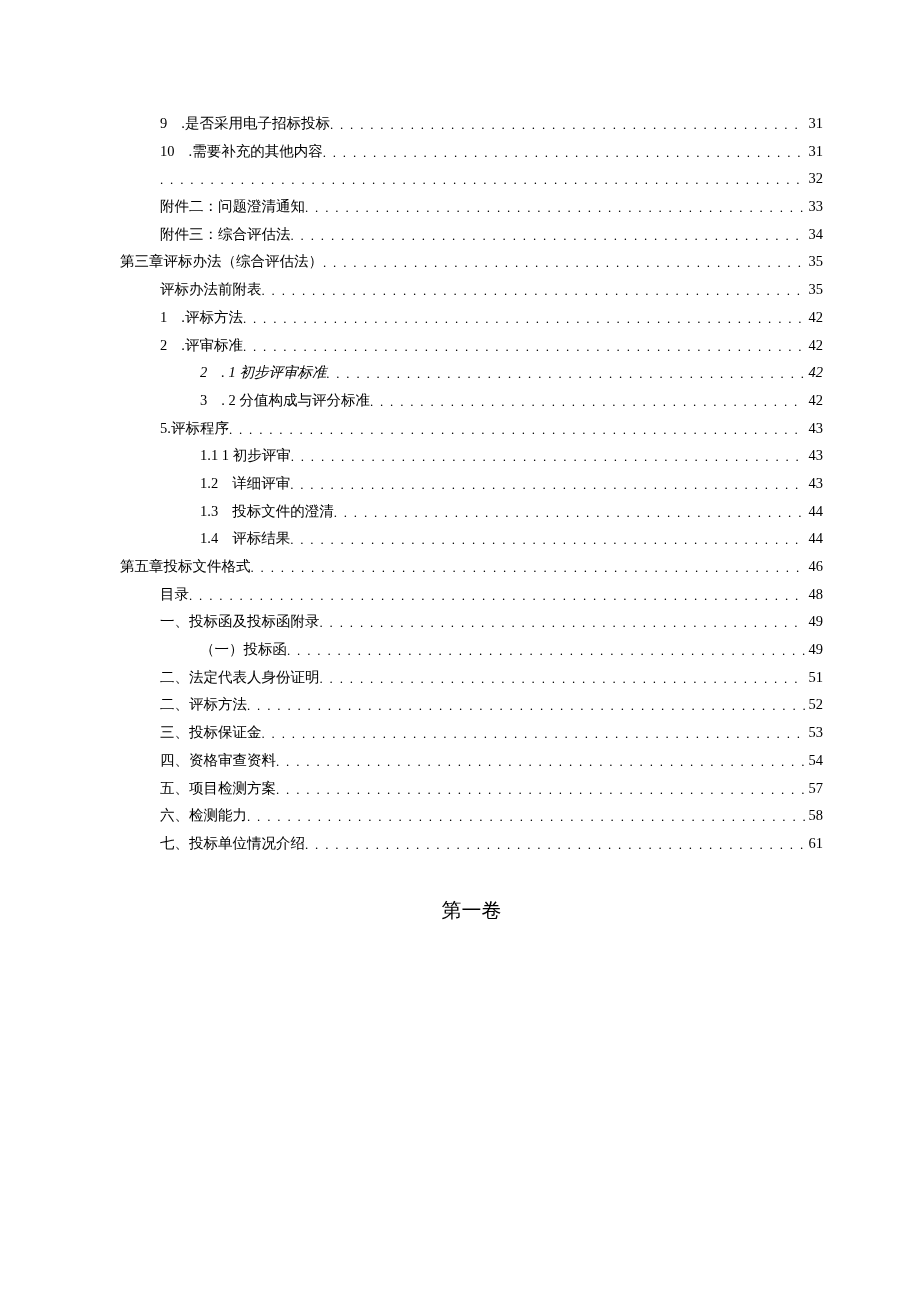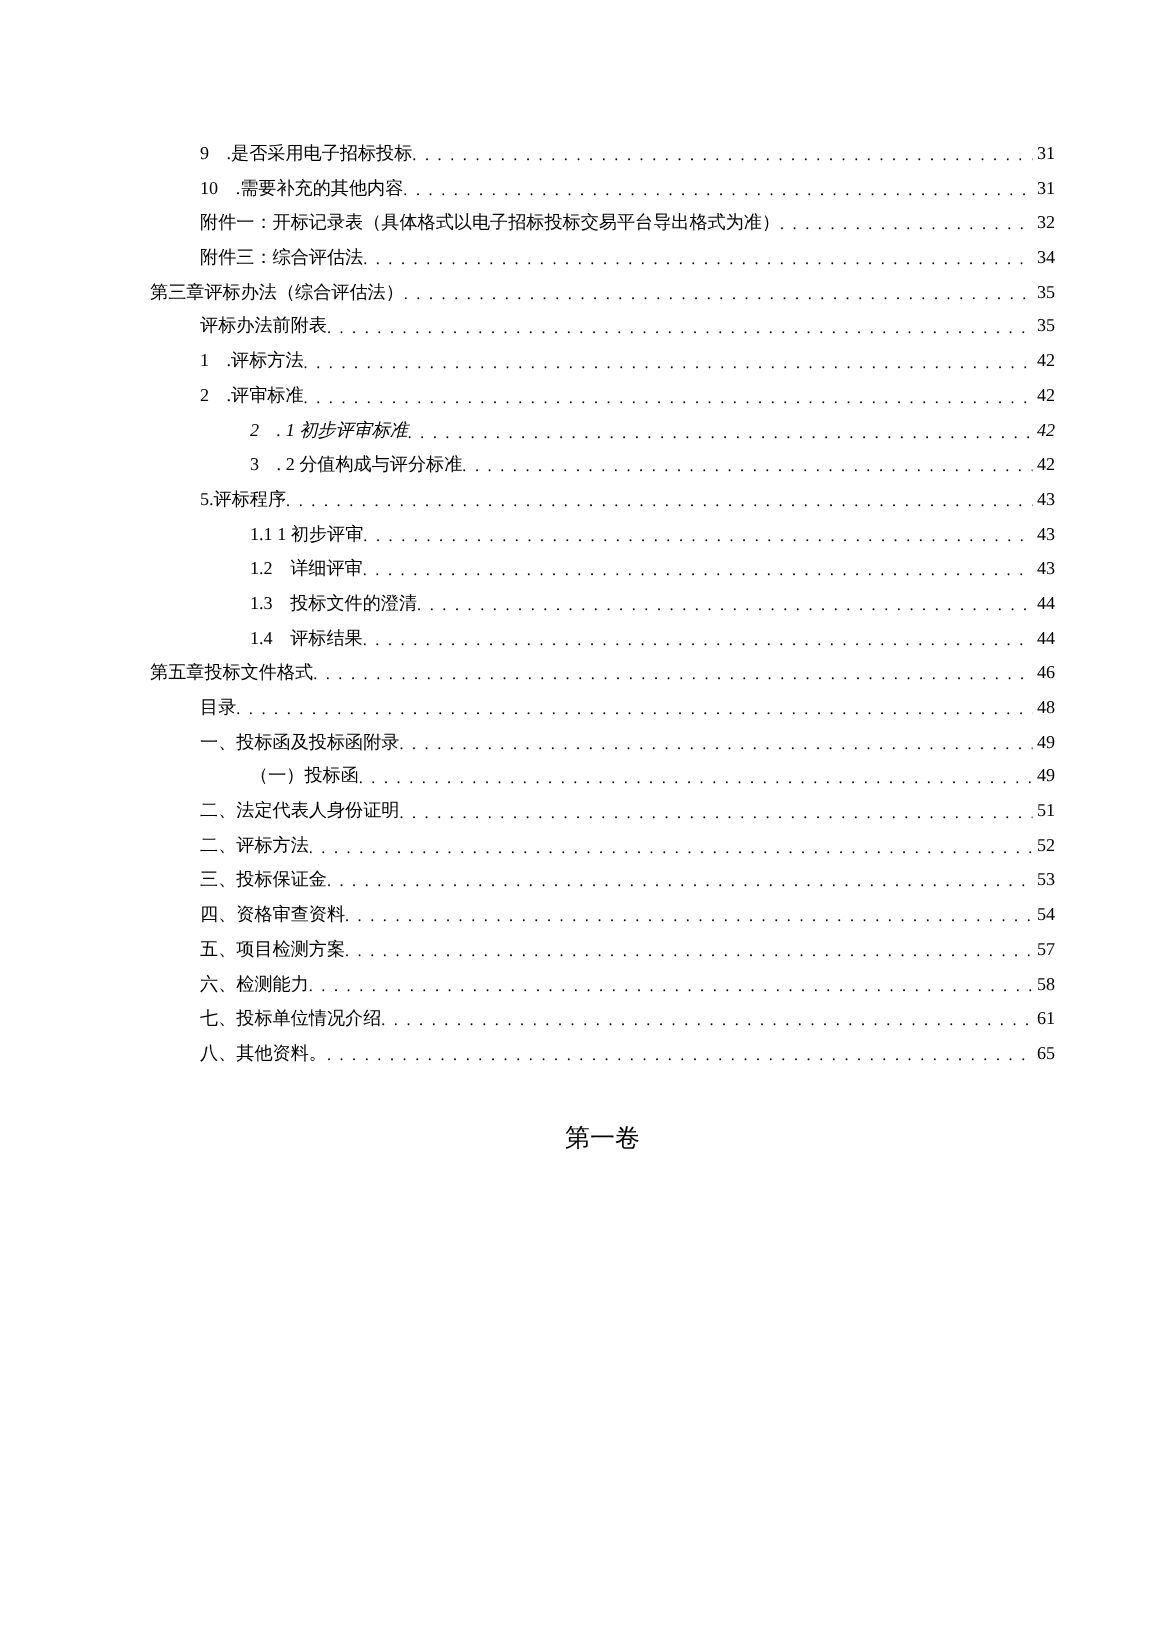--- a/index.html
+++ b/index.html
@@ -7,21 +7,21 @@
     margin: 0;
     padding: 0;
     background: #ffffff;
     font-family: "SimSun", "宋体", serif;
     color: #000;
   }
   .page {
     width: 920px;
     min-height: 1301px;
     margin: 0 auto;
-    padding: 112px 76px 60px 120px;
+    padding: 112px 97px 60px 120px;
     background: #fff;
     position: relative;
   }
   .toc-entry {
     display: flex;
     align-items: baseline;
     font-size: 14.5px;
     line-height: 1.6;
     margin-bottom: 4.5px;
     white-space: nowrap;
@@ -67,23 +67,27 @@
         <span class="toc-label"><span class="num-label">9</span><span class="num-gap"></span>.是否采用电子招标投标</span>
         <span class="toc-leader"></span>
         <span class="toc-page">31</span>
       </div>
       <div class="toc-entry indent-1">
         <span class="toc-label"><span class="num-label">10</span><span class="num-gap"></span>.需要补充的其他内容</span>
         <span class="toc-leader"></span>
         <span class="toc-page">31</span>
       </div>
       <div class="toc-entry indent-1">
-        <span class="toc-label">附件一：开标记录表（具体格式以电子招标投标交易平台导出格式为准）</span>
         <span class="toc-leader"></span>
         <span class="toc-page">32</span>
+      </div>
+      <div class="toc-entry indent-1">
+        <span class="toc-label">附件二：问题澄清通知</span>
+        <span class="toc-leader"></span>
+        <span class="toc-page">33</span>
       </div>
       <div class="toc-entry indent-1">
         <span class="toc-label">附件三：综合评估法</span>
         <span class="toc-leader"></span>
         <span class="toc-page">34</span>
       </div>
       <div class="toc-entry indent-0">
         <span class="toc-label">第三章评标办法（综合评估法）</span>
         <span class="toc-leader"></span>
         <span class="toc-page">35</span>
@@ -186,22 +190,17 @@
       <div class="toc-entry indent-1">
         <span class="toc-label">六、检测能力</span>
         <span class="toc-leader"></span>
         <span class="toc-page">58</span>
       </div>
       <div class="toc-entry indent-1">
         <span class="toc-label">七、投标单位情况介绍</span>
         <span class="toc-leader"></span>
         <span class="toc-page">61</span>
       </div>
-      <div class="toc-entry indent-1">
-        <span class="toc-label">八、其他资料。</span>
-        <span class="toc-leader"></span>
-        <span class="toc-page">65</span>
-      </div>
     </div>
 
   <div class="volume-heading">第一卷</div>
 
 </div>
 
 </body></html>

